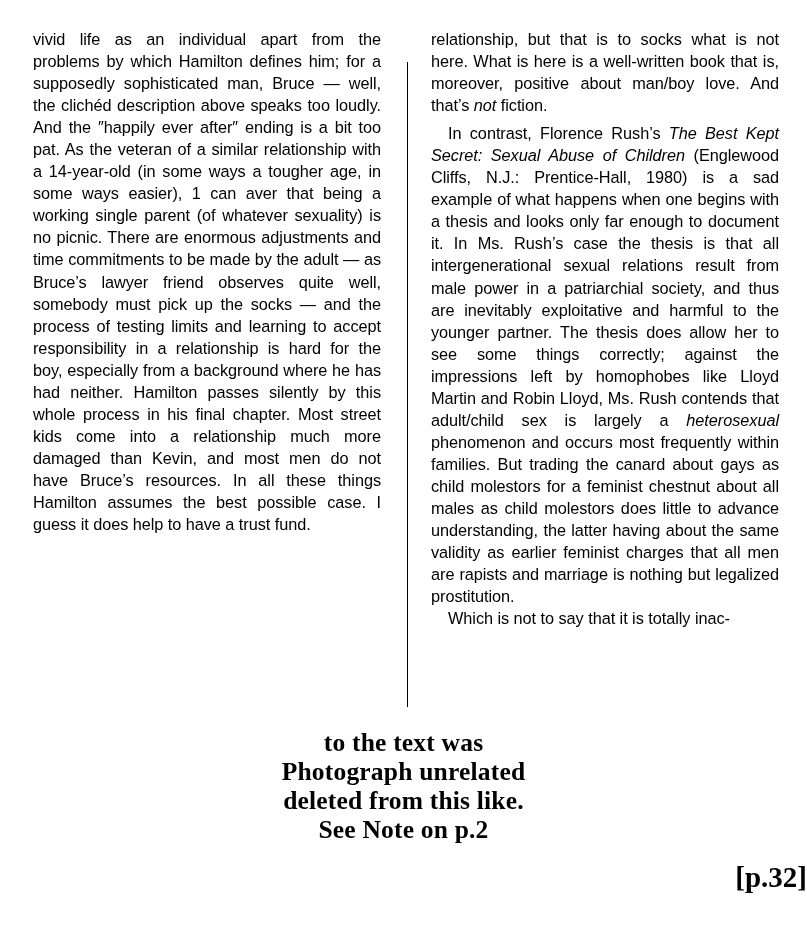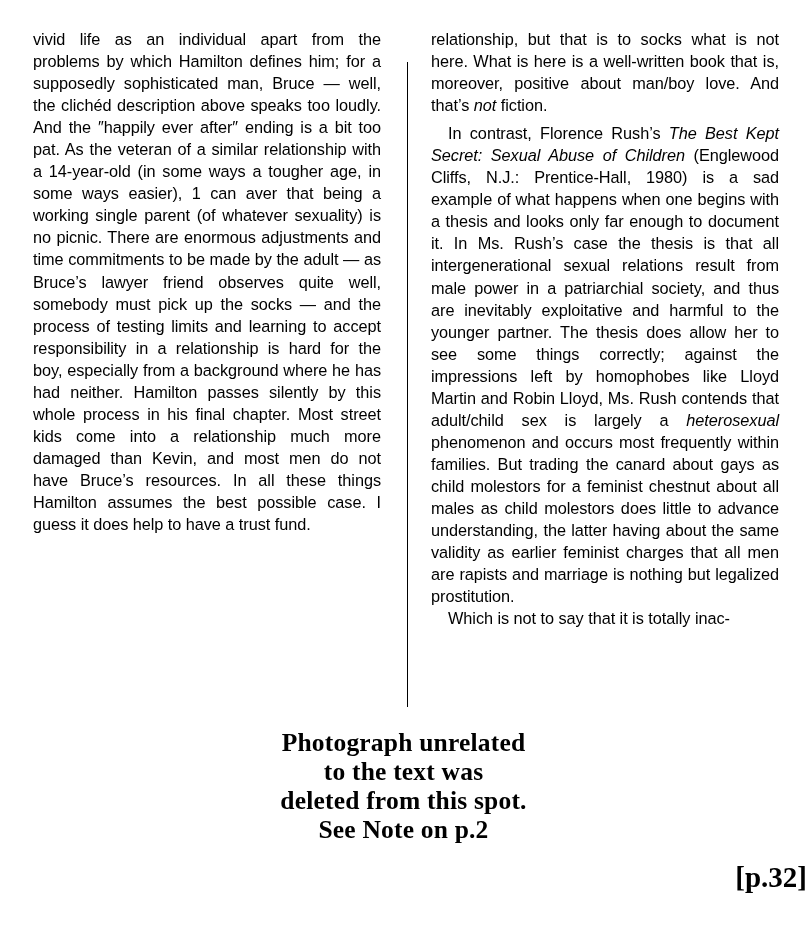--- a/index.html
+++ b/index.html
@@ -119,21 +119,21 @@
 
     <div class="col col-right">
       <p class="nojust"><span>relationship, but that is to socks what is not here. What is here is a well-written book that is, moreover, positive about man/boy love. And that’s </span><i>not</i><span> fiction.</span></p>
       <p class="indent spaced nojust"><span>In contrast, Florence Rush’s </span><i>The Best Kept Secret: Sexual Abuse of Children</i><span> (Englewood Cliffs, N.J.: Prentice-Hall, 1980) is a sad example of what happens when one begins with a thesis and looks only far enough to document it. In Ms. Rush’s case the thesis is that all intergenerational sexual relations result from male power in a patriarchial society, and thus are inevitably exploitative and harmful to the younger partner. The thesis does allow her to see some things correctly; against the impressions left by homophobes like Lloyd Martin and Robin Lloyd, Ms. Rush contends that adult/child sex is largely a </span><i>heterosexual</i><span> phenomenon and occurs most frequently within families. But trading the canard about gays as child molestors for a feminist chestnut about all males as child molestors does little to advance understanding, the latter having about the same validity as earlier feminist charges that all men are rapists and marriage is nothing but legalized prostitution.</span></p>
       <p class="indent nojust"><span>Which is not to say that it is totally inac-</span></p>
     </div>
 
   </div>
 
   <div class="note">
+    <div>to the text was</div>
     <div>Photograph unrelated</div>
-    <div>to the text was</div>
-    <div>deleted from this spot.</div>
+    <div>deleted from this like.</div>
     <div>See Note on p.2</div>
   </div>
 
   <div class="pagenum">[p.32]</div>
 
 </div>
 
 </body></html>

